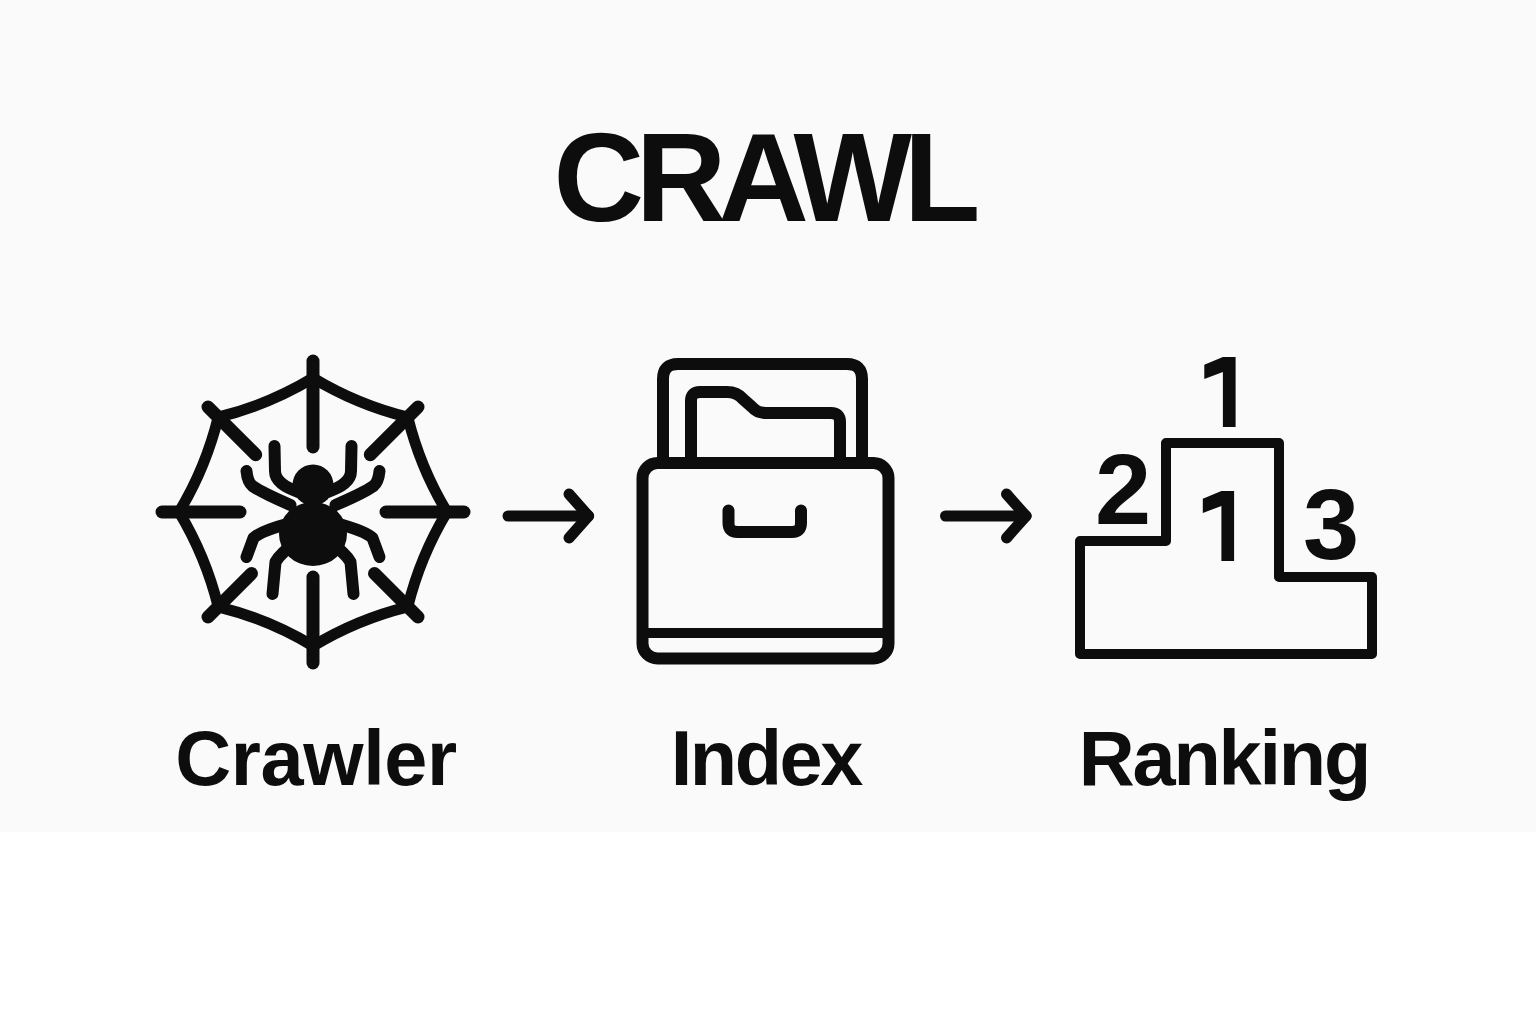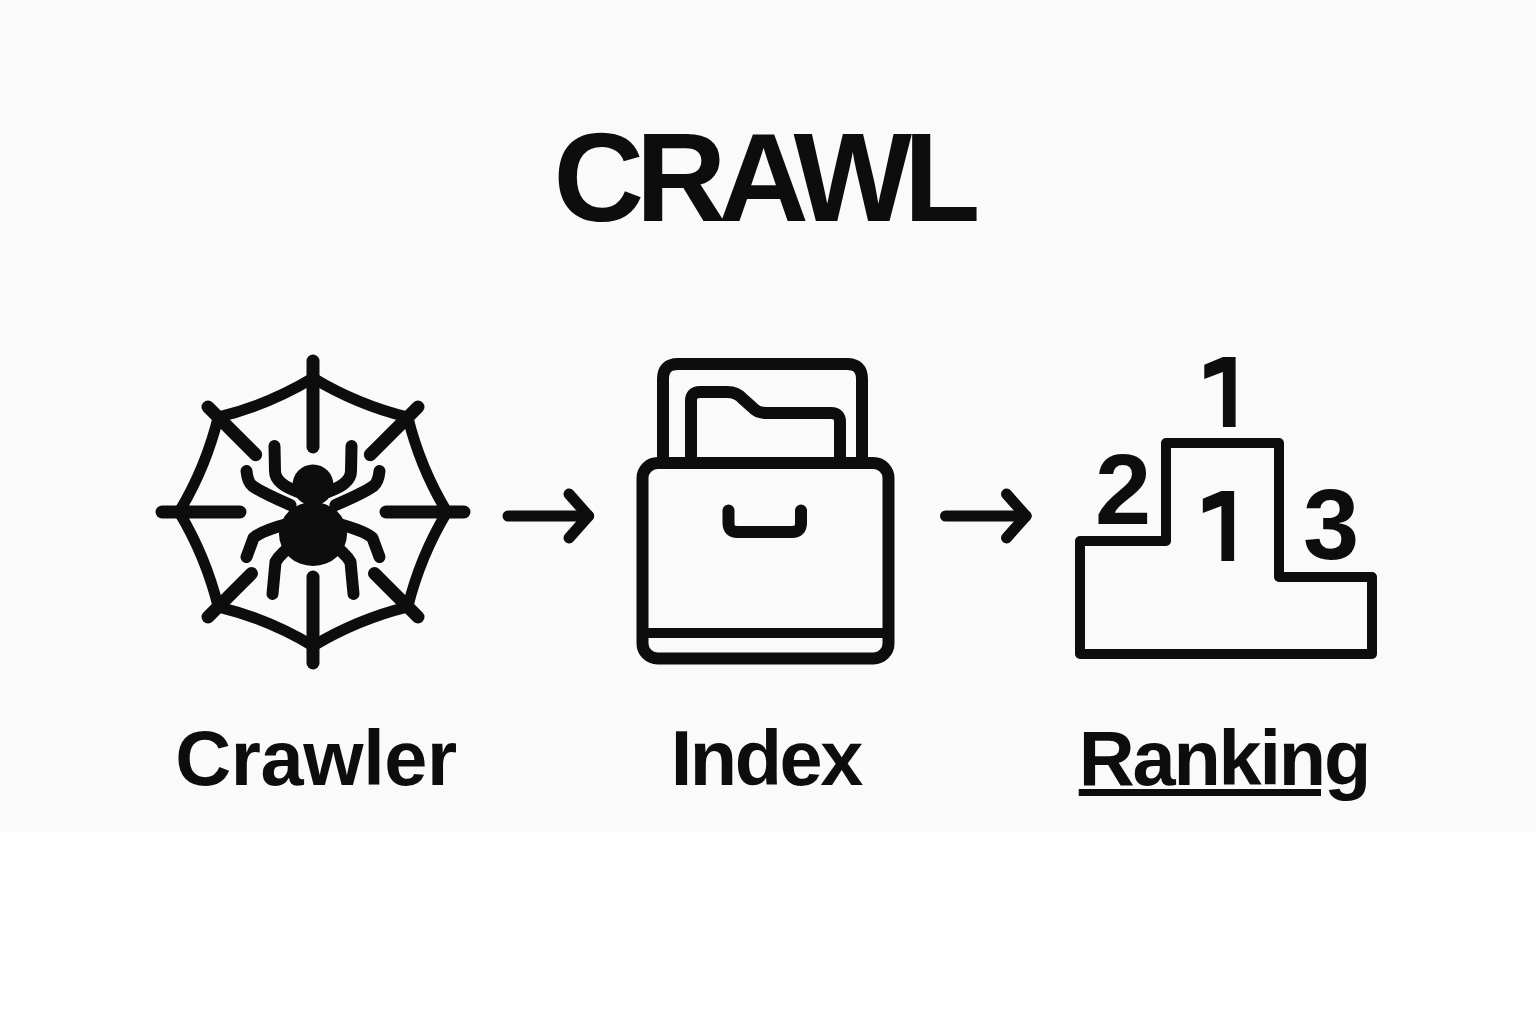--- a/index.html
+++ b/index.html
@@ -22,21 +22,21 @@
   .icon-layer { position: absolute; left: 0; top: 0; width: 1536px; height: 1024px; }
   .step-label {
     position: absolute;
     transform: translateX(-50%);
     top: 720.4px;
     font-size: 77.5px; line-height: 1; font-weight: bold;
     white-space: nowrap;
   }
   .label-crawler { left: 316px; letter-spacing: -0.4px; text-align: right; }
   .label-index   { left: 765.8px; letter-spacing: -2.5px; }
-  .label-ranking { left: 1223.9px; letter-spacing: -2.2px; text-decoration: underline; }
+  .label-ranking { left: 1223.9px; letter-spacing: -2.2px; }
   .podium-num {
     font-family: "Liberation Sans", sans-serif;
     font-weight: bold;
     font-size: 101px;
   }
 </style>
 </head>
 <body>
 
 <div class="canvas">

